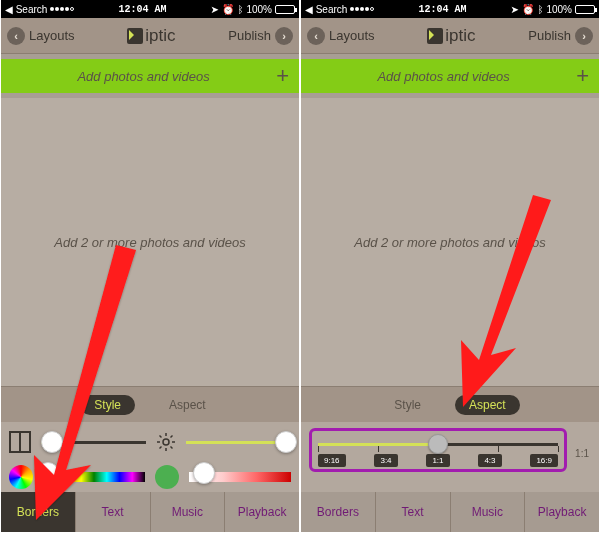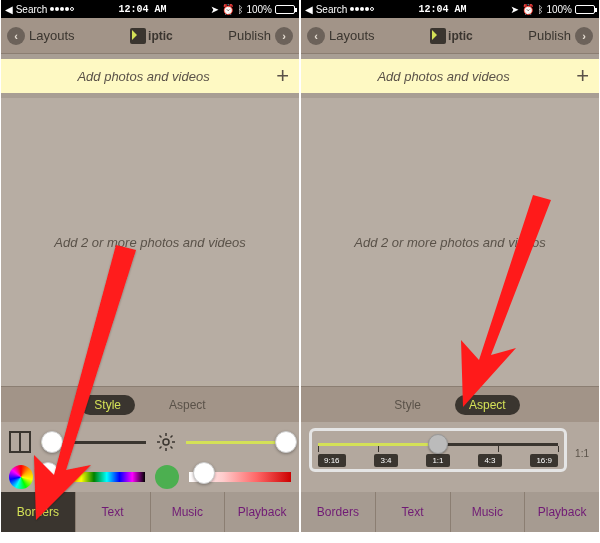--- a/index.html
+++ b/index.html
@@ -53,30 +53,30 @@
     justify-content: space-between;
     padding: 0 6px;
     border-bottom: 1px solid #8b7e72;
   }
   .nav-left, .nav-right { display: flex; align-items: center; gap: 4px; color: #3a352f; font-size: 13px; }
   .nav-back, .nav-forward {
     width: 18px; height: 18px; border-radius: 50%; background: #6c625a;
     color: #e8e0d6; display: flex; align-items: center; justify-content: center;
     font-size: 11px; font-weight: bold;
   }
-  .logo { display: flex; align-items: center; gap: 2px; color: #3a352f; font-size: 12px; font-weight: 700; }
+  .logo { display: flex; align-items: center; gap: 2px; color: #3a352f; font-size: 17px; font-weight: 400; }
   .logo-mark {
     width: 16px; height: 16px; background: #3a352f;
     position: relative; border-radius: 2px;
   }
   .logo-mark::before { content: ""; position: absolute; left: 2px; top: 2px; width: 0; height: 0;
     border-left: 5px solid #d4e157; border-top: 5px solid transparent; border-bottom: 5px solid transparent; }
   
   .top-strip {
-    height: 34px; background: #fef9c3;
+    height: 34px; background: #84cc16;
     display: flex; align-items: center; justify-content: space-between;
     padding: 0 10px;
     margin: 5px 0 0 0;
     color: #5a5249; font-style: italic; font-size: 13px;
   }
   .plus { font-size: 22px; font-style: normal; color: #5a5249; }
   .top-strip .inner { flex: 1; text-align: center; }
   
   .main-area {
     flex: 1;
@@ -139,21 +139,21 @@
     width: 24px; height: 24px; border-radius: 50%; background: #4caf50; flex-shrink: 0;
   }
   .red-strip {
     flex: 1; height: 10px;
     background: linear-gradient(to right, #fff, #ffcccc, #ff6666, #cc0000);
     position: relative;
   }
   
   .aspect-panel { position: relative; height: 58px; }
   .aspect-slider-wrap {
-    border: 3px solid #e5e5e5; border-radius: 6px;
+    border: 3px solid #a21caf; border-radius: 6px;
     padding: 4px 6px 2px 6px;
     margin-right: 24px;
   }
   .aspect-track { height: 3px; background: #3a352f; position: relative; margin-top: 8px; }
   .aspect-fill { position: absolute; left: 0; top: 0; height: 100%; background: #d4e157; }
   .aspect-thumb {
     width: 20px; height: 20px; border-radius: 50%; background: #bbb;
     border: 1px solid #999; position: absolute; top: -9px; transform: translateX(-50%);
     box-shadow: 0 1px 2px rgba(0,0,0,0.3);
   }

